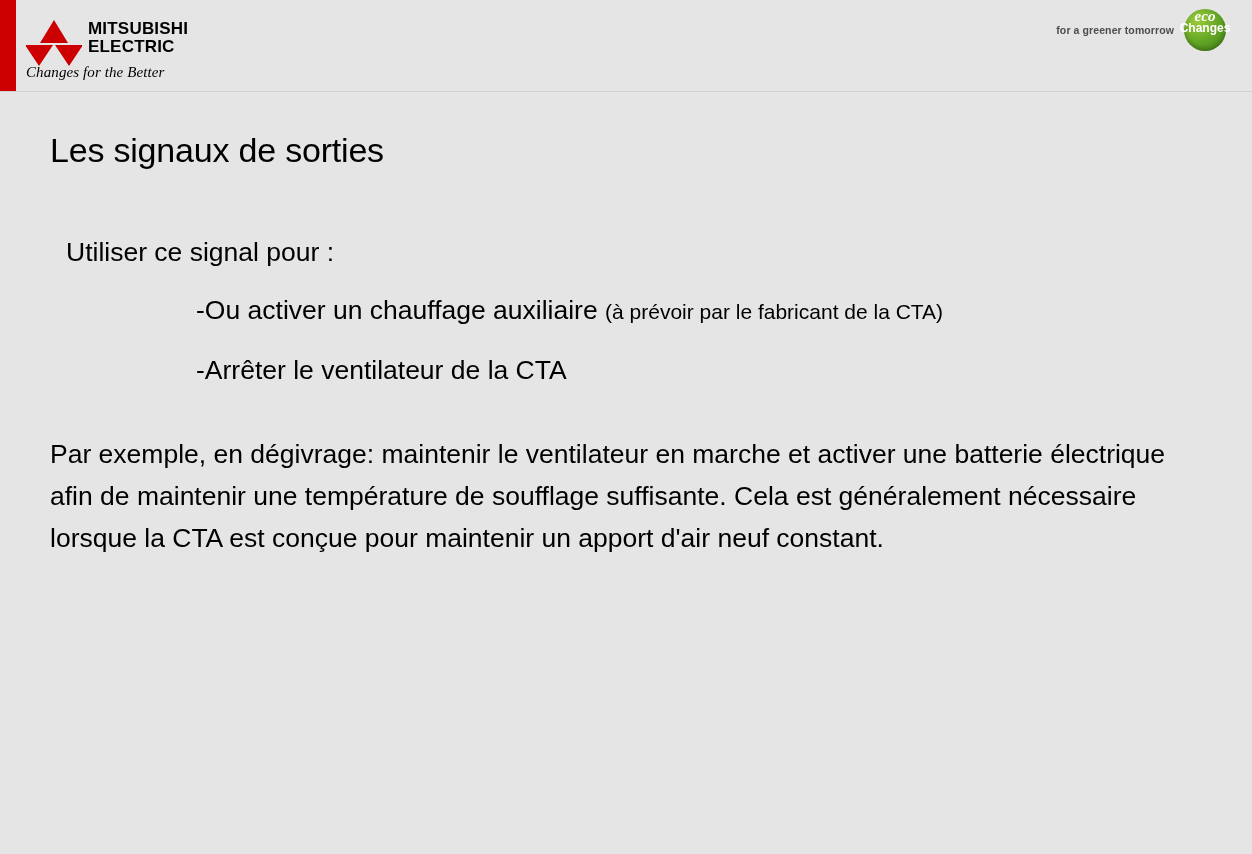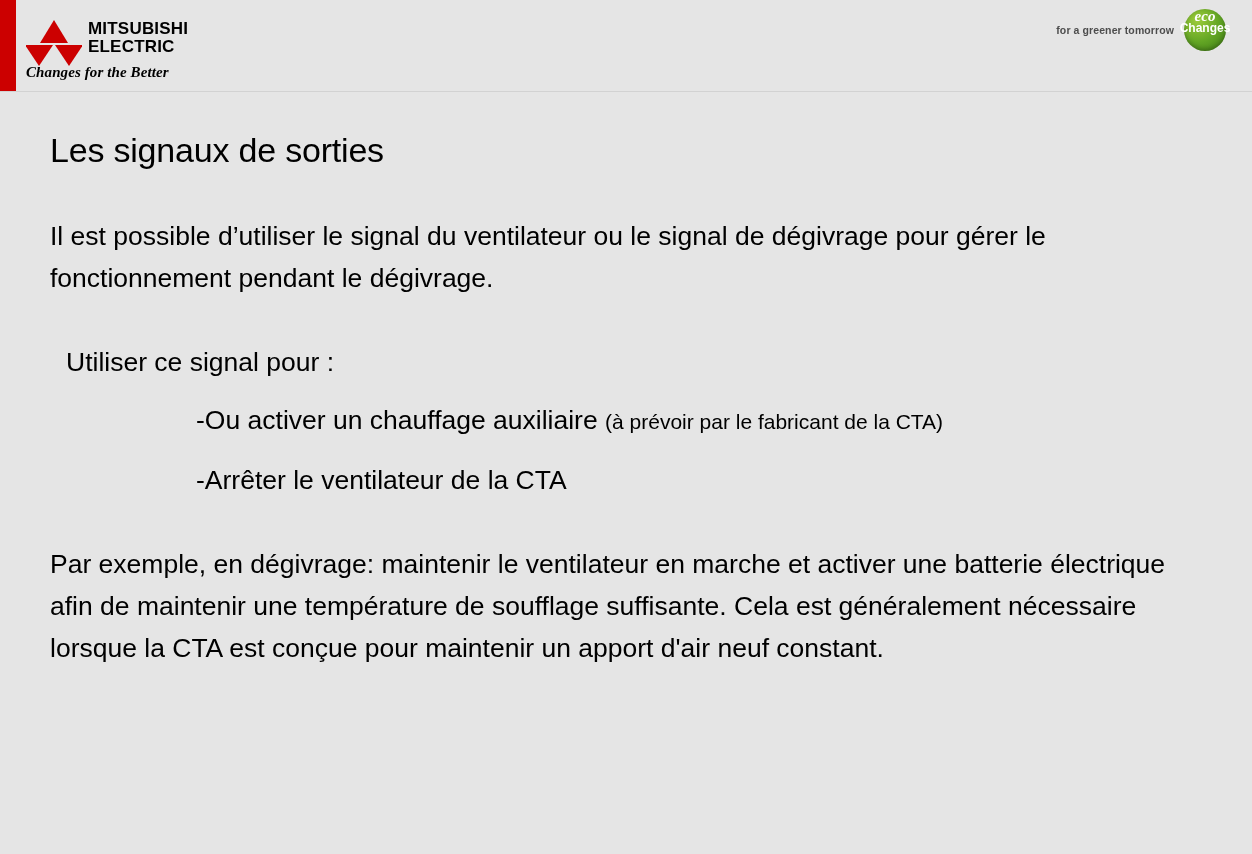--- a/index.html
+++ b/index.html
@@ -75,21 +75,21 @@
     line-height: 18px;
     letter-spacing: 0.2px;
     color: #000000;
   }
   .logo-tagline {
     position: absolute;
     top: 52px;
     left: 0;
     font-family: "Liberation Serif", serif;
     font-style: italic;
-    font-weight: bold;
+    font-weight: normal;
     font-size: 15px;
     color: #000000;
     letter-spacing: 0.1px;
   }
 
   
   .eco-block {
     position: absolute;
     top: 8px;
     right: 26px;
@@ -200,21 +200,20 @@
         <div class="changes-word">Changes</div>
       </div>
     </div>
 
     <div class="header-rule"></div>
   </div>
 
   <div class="title">Les signaux de sorties</div>
 
   <div class="content">
-    <p class="para">Il est possible d’utiliser le signal du ventilateur ou le signal de dégivrage pour gérer le fonctionnement pendant le dégivrage.</p>
 
     <div class="para para-block">
       <p>Utiliser ce signal pour :</p>
       <p class="bullet-line"><span>-Ou activer un chauffage auxiliaire</span> <span class="small-note">(à prévoir par le fabricant de la CTA)</span></p>
       <p class="bullet-line">-Arrêter le ventilateur de la CTA</p>
     </div>
 
     <p class="para">Par exemple, en dégivrage: maintenir le ventilateur en marche et activer une batterie électrique afin de maintenir une température de soufflage suffisante. Cela est généralement nécessaire lorsque la CTA est conçue pour maintenir un apport d'air neuf constant.</p>
   </div>
 

